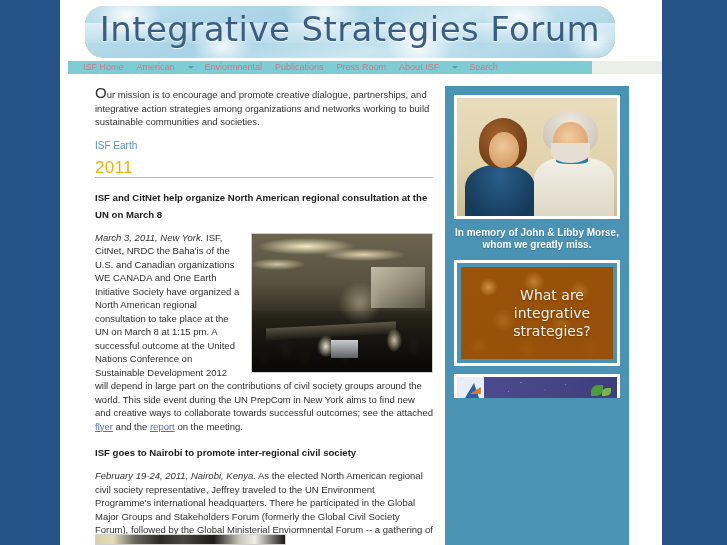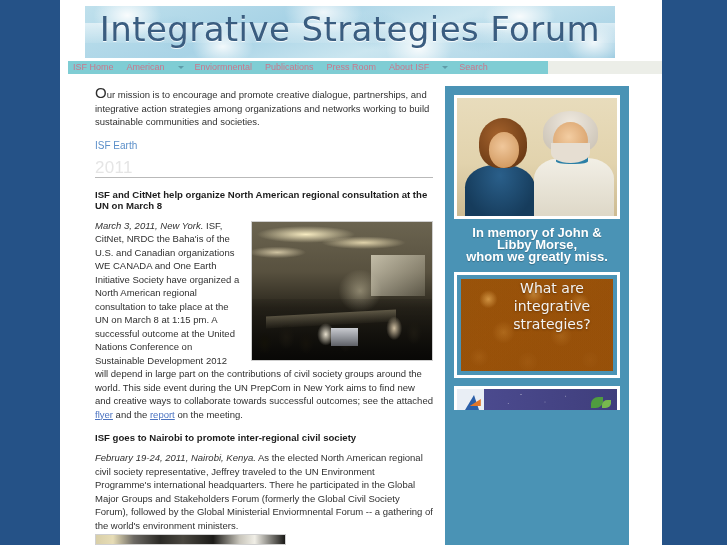--- a/index.html
+++ b/index.html
@@ -26,20 +26,21 @@
     background: #ffffff;
   }
 
   
   .masthead {
     position: absolute;
     left: 85px; top: 6px;
     width: 530px; height: 52px;
     overflow: hidden;
     background: #eab308;
+    border-radius: 19px;
   }
   .masthead .water {
     position: absolute; inset: 0;
     background:
       radial-gradient(ellipse 55px 36px at 8% 18%, rgba(255,255,255,.92), rgba(255,255,255,0) 62%),
       radial-gradient(ellipse 48px 30px at 26% 78%, rgba(255,255,255,.85), rgba(255,255,255,0) 64%),
       radial-gradient(ellipse 60px 34px at 45% 12%, rgba(255,255,255,.8), rgba(255,255,255,0) 65%),
       radial-gradient(ellipse 52px 38px at 63% 82%, rgba(255,255,255,.85), rgba(255,255,255,0) 64%),
       radial-gradient(ellipse 58px 30px at 82% 20%, rgba(255,255,255,.88), rgba(255,255,255,0) 62%),
       radial-gradient(ellipse 44px 30px at 96% 72%, rgba(255,255,255,.8), rgba(255,255,255,0) 66%),
@@ -62,25 +63,25 @@
     letter-spacing: .4px;
     color: #3a5d80;
     text-shadow: 0 1px 0 rgba(255,255,255,.8);
     white-space: nowrap;
   }
 
   
   .navbar {
     position: absolute;
     left: 68px; top: 61px;
-    width: 480px; height: 13px;
+    width: 524px; height: 13px;
     background: #7fcdd4;
     display: flex;
     align-items: center;
-    padding-left: 5px;
+    padding-left: 15px;
   }
   .nav-item {
     font-size: 9px;
     color: #c9788d;
     white-space: nowrap;
     margin-right: 13px;
     line-height: 13px;
     cursor: pointer;
   }
   .nav-caret {
@@ -116,32 +117,32 @@
   }
   .isf-news {
     color: #5b8fc9;
     font-size: 10px;
     margin: 0 0 9px 0;
     cursor: pointer;
   }
   .year-heading {
     font-size: 17px;
     font-weight: 400;
-    color: #e5e5e5;
+    color: #eab308;
     margin: 0 0 3px 0;
     padding-bottom: 2px;
     border-bottom: 1px solid #b9b9b9;
     letter-spacing: .3px;
   }
   .article-title {
     font-size: 9.6px;
     font-weight: bold;
     color: #1c1c1c;
     margin: 11px 0 8px 0;
-    line-height: 11px;
+    line-height: 17px;
   }
   .article-body { margin: 0; }
   .article-body em { }
   .inline-link {
     color: #4a72c0;
     text-decoration: underline;
     cursor: pointer;
   }
 
   .conf-photo {
@@ -262,41 +263,41 @@
     background: linear-gradient(to bottom, #f2efe6, #ddd7c6);
   }
   .memorial-photo .man-collar {
     position: absolute; left: 62%; top: 50%; width: 20%; height: 6%;
     background: #2b7fa6;
     border-radius: 0 0 40% 40%;
   }
   .memorial-caption {
     text-align: center;
     color: #ffffff;
-    font-size: 13px;
+    font-size: 10px;
     font-weight: bold;
     line-height: 12px;
     margin: 6px 0 9px 0;
     text-shadow: 0 1px 1px rgba(0,0,0,.25);
   }
 
   .banner-card {
     width: 166px; height: 106px;
     border: 3px solid #ffffff;
     margin-bottom: 8px;
     position: relative;
     overflow: hidden;
     cursor: pointer;
   }
   .banner-inner {
     position: absolute;
     inset: 4px;
     overflow: hidden;
     display: flex;
-    align-items: flex-start;
+    align-items: center;
     justify-content: center;
     padding-left: 30px;
   }
   .banner-orange .banner-inner {
     background:
       radial-gradient(circle 13px at 18% 22%, rgba(255,200,110,.55), rgba(160,85,10,.25) 70%),
       radial-gradient(circle 15px at 48% 16%, rgba(255,205,120,.5), rgba(150,80,10,.25) 70%),
       radial-gradient(circle 14px at 78% 26%, rgba(255,195,105,.5), rgba(150,80,10,.25) 70%),
       radial-gradient(circle 16px at 28% 58%, rgba(255,195,100,.45), rgba(140,72,8,.3) 70%),
       radial-gradient(circle 15px at 66% 62%, rgba(255,200,110,.45), rgba(140,72,8,.3) 70%),

